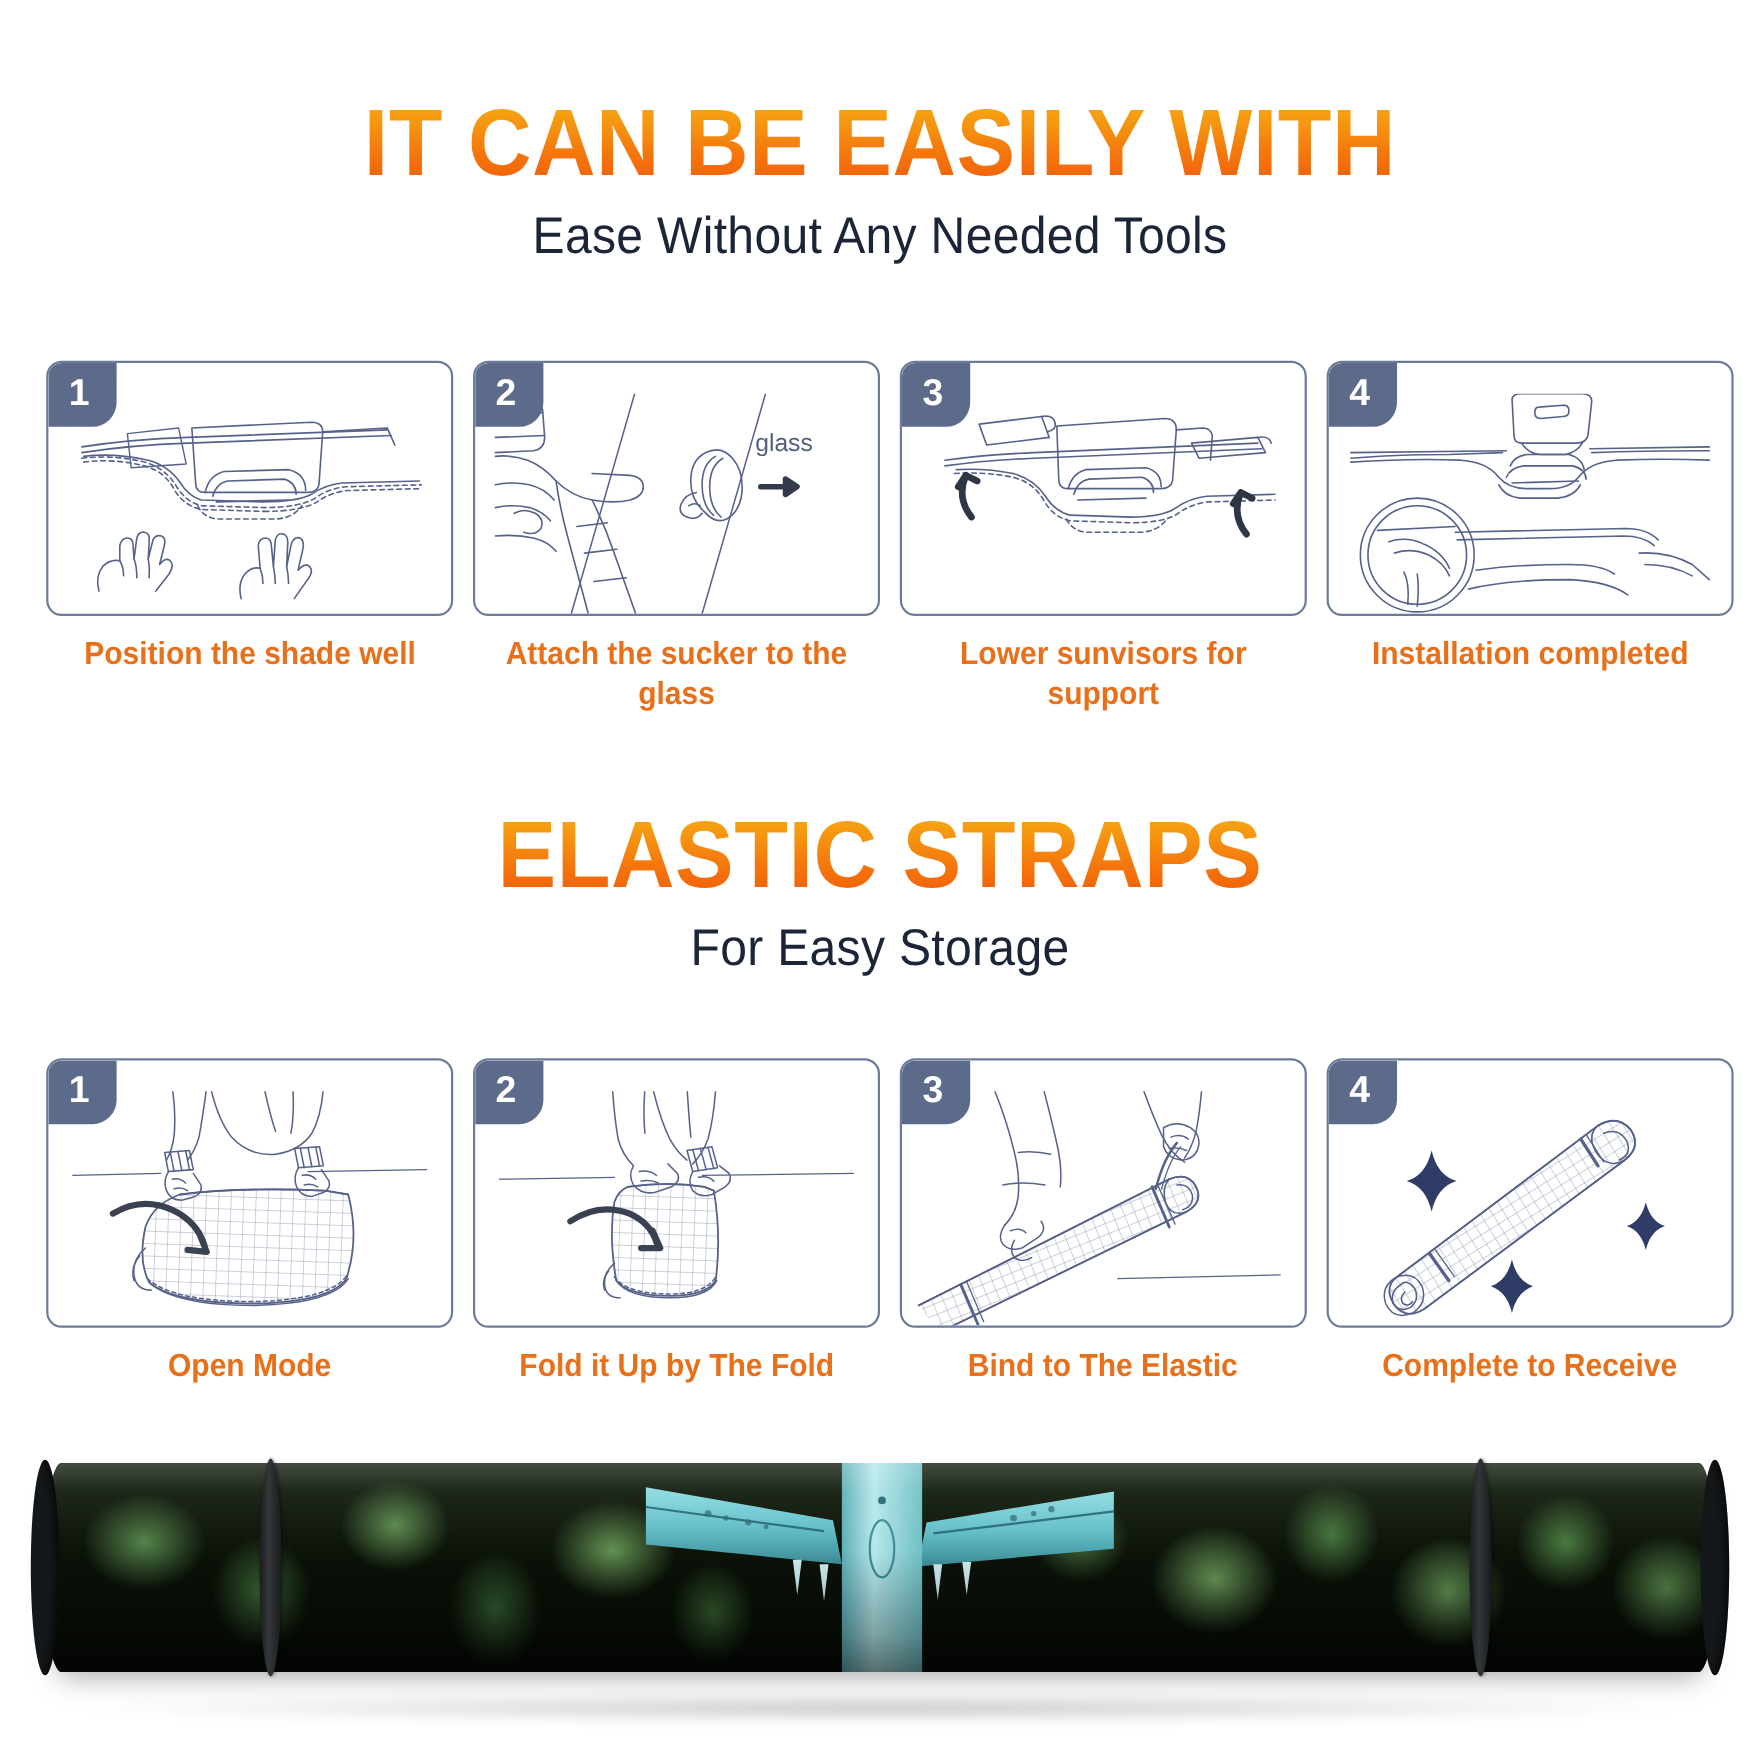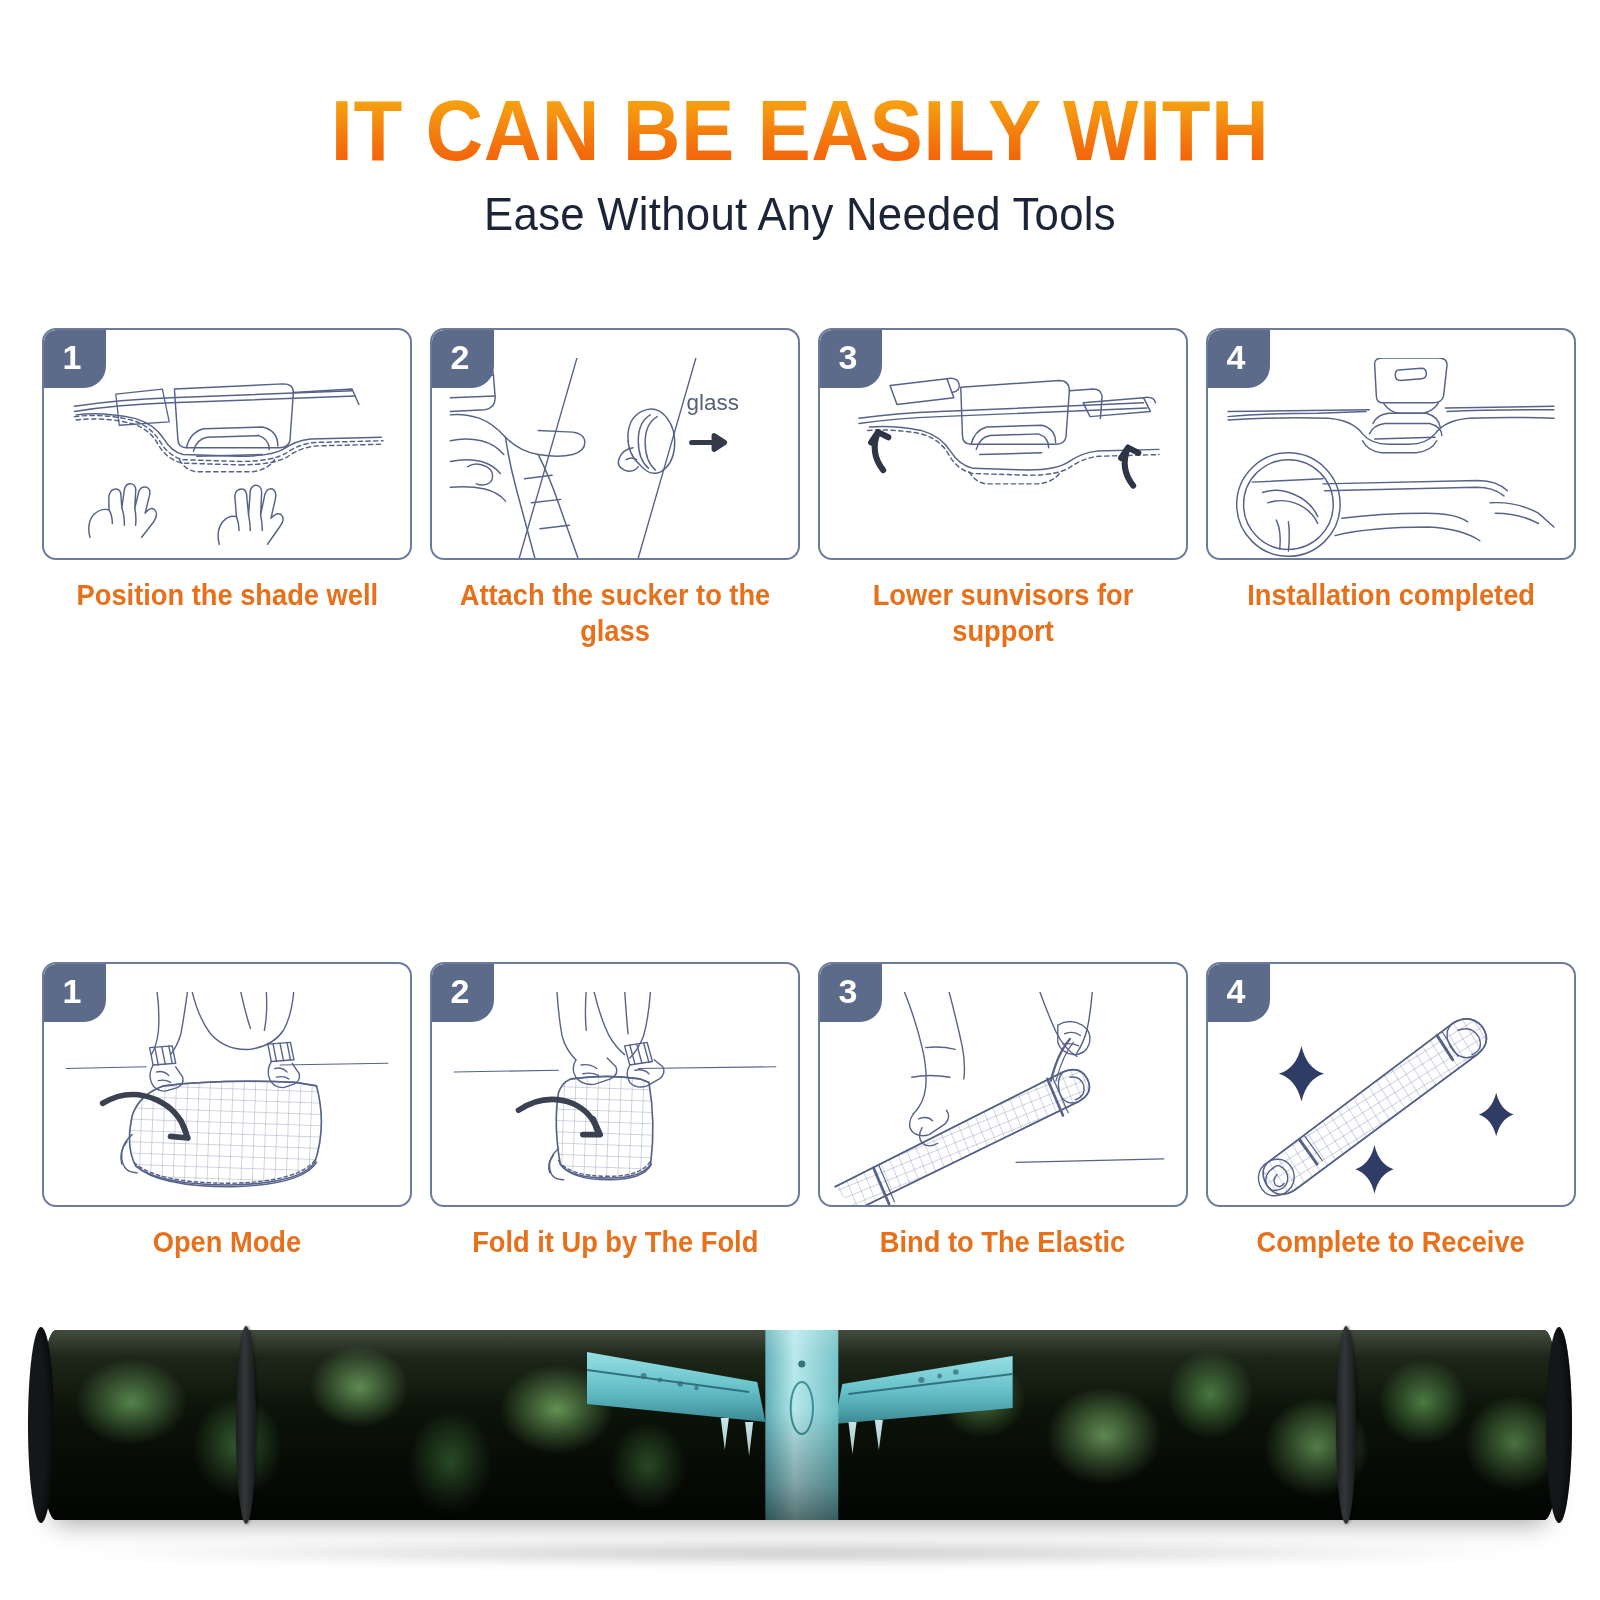--- a/index.html
+++ b/index.html
@@ -363,20 +363,24 @@
             <path d="M120 206 Q160 196 228 196 Q268 198 288 212"></path>
             <path d="M300 168 Q330 166 356 180 L374 196"></path>
             <path d="M306 180 Q334 180 356 192"></path>
           </svg>
         </div>
       </div>
       <div class="caption">Installation completed</div>
     </div>
   </div>
 
+  <div class="section-head" style="position:absolute; top:735px; left:0;">
+    <div class="big-title">ELASTIC STRAPS</div>
+    <div class="sub-title">For Easy Storage</div>
+  </div>
 
   <div class="steps-row" style="top:962px;">
 
     <div class="step">
       <div class="panel tall">
         <div class="badge">1</div>
         <div class="art">
           <svg viewBox="0 0 370 245" fill="none" stroke="#56628A" stroke-width="1.6" stroke-linecap="round" stroke-linejoin="round">
             <defs>
               <pattern id="grid1" width="13" height="13" patternUnits="userSpaceOnUse" patternTransform="rotate(2)">

